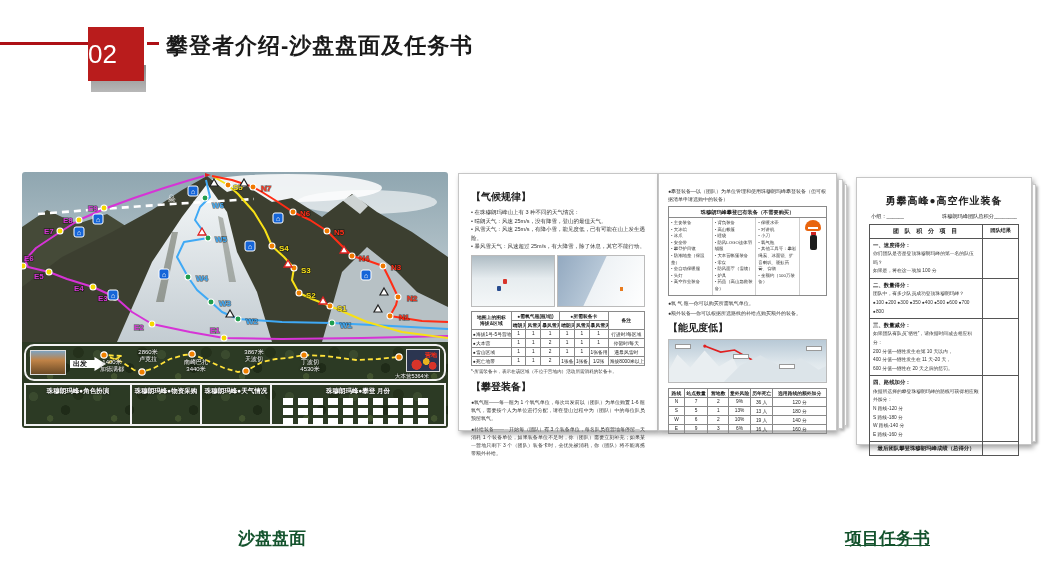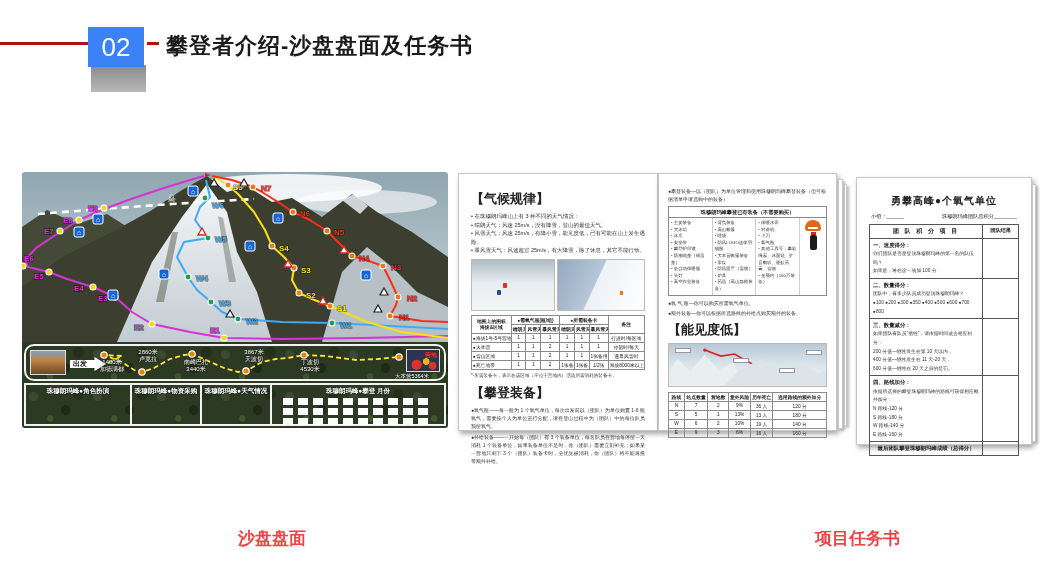--- a/index.html
+++ b/index.html
@@ -3,30 +3,30 @@
 <meta charset="utf-8">
 <style>
   * { margin:0; padding:0; box-sizing:border-box; font-family:"Liberation Sans", sans-serif; }
   html,body { background:#ffffff; }
   body { width:1045px; height:583px; position:relative; overflow:hidden; }
   .abs { position:absolute; }
 
   
   .red-line { left:0; top:42px; width:88px; height:3px; background:#AD1015; }
   .red-dash { left:147px; top:42px; width:12px; height:3px; background:#AD1015; }
-  .num-box { left:88px; top:27px; width:56px; height:40px; background:#3b82f6; color:#fff;
-             display:flex; align-items:center; justify-content:center; font-size:26px; z-index:2; }
+  .num-box { left:88px; top:27px; width:56px; height:54px; background:#b91c1c; color:#fff;
+             display:flex; align-items:center; justify-content:flex-start; font-size:26px; z-index:2; }
   .gray-box { left:91px; top:65px; width:55px; height:27px;
               background:linear-gradient(180deg,#8a8a8a,#b8b8b8); }
   .slide-title { left:166px; top:31px; font-size:22px; font-weight:bold; color:#1a1a1a; letter-spacing:1px; }
 
   
-  .caption { font-size:17px; font-weight:bold; color:#ef4444; top:527px; }
+  .caption { font-size:17px; font-weight:bold; color:#14532d; top:527px; }
   .cap-left  { left:238px; }
-  .cap-right { left:815px; }
+  .cap-right { left:845px;text-decoration:underline; }
 
   
   .map-wrap { left:22px; top:172px; width:426px; height:256px; border-radius:3px; overflow:hidden; }
   .map-svg { display:block; }
   .rlabel { font-size:8px; font-weight:bold; paint-order:stroke; stroke:rgba(0,0,0,.45); stroke-width:1.4px; }
 
   .strip { width:426px; height:86px; position:relative;
            background-color:#2c3a24;
            background-image:
              radial-gradient(circle at 18% 30%, #3a4a2e 0 7%, transparent 8%),
@@ -63,21 +63,21 @@
   .month-grid { position:absolute; left:8px; right:6px; top:11px; display:flex; flex-wrap:wrap; }
   .month-grid i { display:block; width:10px; height:7px; background:#fff; margin:1.5px 2.5px; }
 
   
   .pg { background:#fff; border:1px solid #c6c6c6; box-shadow:2px 3px 5px rgba(0,0,0,.35); color:#222; }
   .pgA { left:458px; top:173px; width:200px; height:258px; padding:16px 12px; }
   .pgB { left:658px; top:173px; width:179px; height:258px; padding:14px 9px; }
   .pgC { left:856px; top:177px; width:176px; height:268px; padding:16px 12px; }
   .sheet { background:#fdfdfd; border:1px solid #c9c9c9; box-shadow:2px 2px 3px rgba(0,0,0,.3); }
 
-  .doc-h { font-size:13px; font-weight:bold; margin-bottom:4px; }
+  .doc-h { font-size:10px; font-weight:bold; margin-bottom:4px; }
   .bullets .li { font-size:5.5px; line-height:1.55; color:#333; }
   .photos { display:flex; gap:2px; margin:4px 0; }
   .photo { height:52px; position:relative; overflow:hidden; border:1px solid #bbb; }
   .photo-climb { width:49%; background:linear-gradient(180deg,#aebcc4 0%,#e6ecef 45%,#f4f7f8 100%); }
   .photo-climb i { position:absolute; width:4px; height:5px; background:#d8342a; border-radius:1px; }
   .photo-climb i.c1 { left:38%; top:46%; } .photo-climb i.c2 { left:30%; top:60%; background:#274b8f; }
   .photo-ski { width:51%; background:linear-gradient(115deg,#93a9c0 0%,#b6c7d7 44%,#eef2f5 45%,#ffffff 100%); }
   .photo-ski i { position:absolute; left:72%; top:62%; width:3px; height:4px; background:#e87b1e; }
 
   table { border-collapse:collapse; width:100%; table-layout:fixed; }
@@ -599,21 +599,21 @@
           <td>160 分</td>
         </tr>
       </tbody>
   </table>
 </div>
 
 <div class="abs sheet" style="left:838px; top:179px; width:5px; height:250px;"></div>
 <div class="abs sheet" style="left:844px; top:184px; width:3px; height:242px;"></div>
 
 <div class="abs pg pgC">
-  <div class="score-title">勇攀高峰●个氧气单位</div>
+  <div class="score-title">勇攀高峰●高空作业装备</div>
   <div class="score-sub">
     <span>小组：______</span>
     <span>珠穆朗玛峰团队总积分________</span>
   </div>
   <table class="stab">
     <tbody>
         <tr>
       <th class="hd1">团 队 积 分 项 目</th>
       <th class="hd2">团队结果</th>
     </tr>

